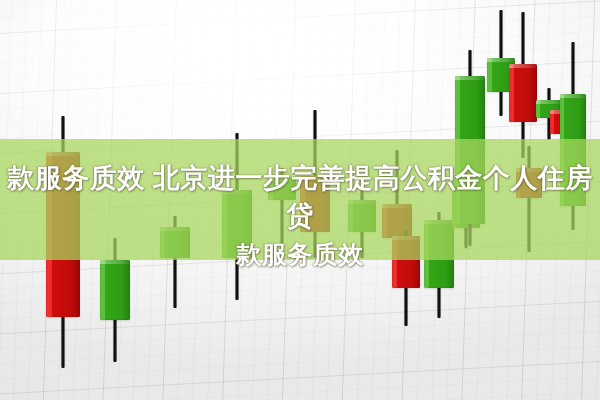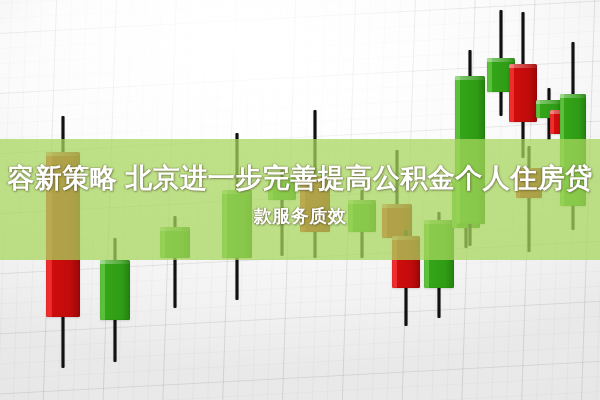--- a/index.html
+++ b/index.html
@@ -86,21 +86,21 @@
     letter-spacing:.5px;
     line-height:38px;
     text-shadow:
       0 0 2px rgba(90,80,40,.55),
       1px 1px 2px rgba(70,70,40,.45),
       -1px 0 1px rgba(90,90,50,.30);
     white-space:normal;
     pointer-events:none;
   }
   #headline .l1{display:block;font-size:27px;}
-  #headline .l2{display:block;font-size:18px;}
+  #headline .l2{display:block;font-size:25px;}
 </style>
 </head>
 <body>
 
 <div id="stage">
 
   <div class="grid fine"></div>
   <div class="grid coarse"></div>
   <div class="glow"></div>
 
@@ -213,17 +213,17 @@
           <div class="cap"></div>
         </div>
       </div>
     </div>
 
   <div class="vignette"></div>
 
   <div id="band" style="top: 139px; height: 121px;"></div>
 
   <div id="headline" style="top: 159px;">
-    <span class="l1">容新策略 北京进一步完善提高公积金个人住房贷</span>
+    <span class="l1">款服务质效 北京进一步完善提高公积金个人住房贷</span>
     <span class="l2">款服务质效</span>
   </div>
 
 </div>
 
 </body></html>

